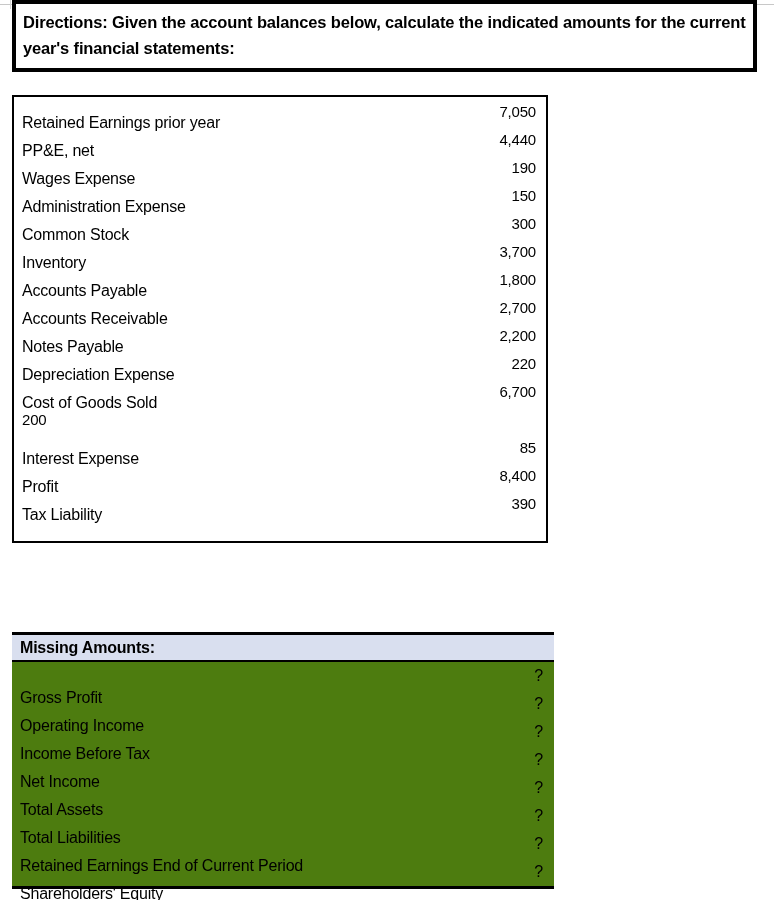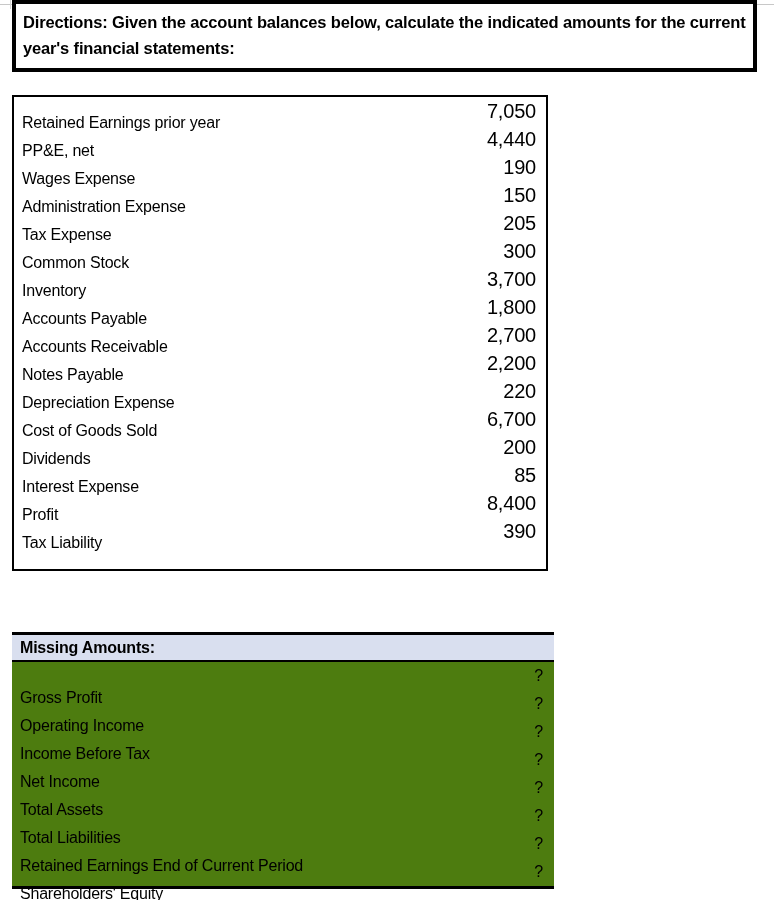--- a/index.html
+++ b/index.html
@@ -73,21 +73,21 @@
   }
   .acct-label {
     flex: 1 1 auto;
     font-size: 16px;
     letter-spacing: -0.2px;
     white-space: nowrap;
     margin-top: 24px;
   }
   .acct-value {
     flex: 0 0 auto;
-    font-size: 20px;
+    font-size: 15px;
     text-align: right;
     letter-spacing: -0.2px;
     white-space: nowrap;
   }
   .acct-spacer { height: 24px; }
 
   
   #missing-table {
     position: absolute;
     left: 12px;
@@ -160,24 +160,20 @@
     </div>
     <div class="acct-row">
       <span class="acct-label">Wages Expense</span>
       <span class="acct-value">190</span>
     </div>
     <div class="acct-row">
       <span class="acct-label">Administration Expense</span>
       <span class="acct-value">150</span>
     </div>
     <div class="acct-row">
-      <span class="acct-label">Tax Expense</span>
-      <span class="acct-value">205</span>
-    </div>
-    <div class="acct-row">
       <span class="acct-label">Common Stock</span>
       <span class="acct-value">300</span>
     </div>
     <div class="acct-row">
       <span class="acct-label">Inventory</span>
       <span class="acct-value">3,700</span>
     </div>
     <div class="acct-row">
       <span class="acct-label">Accounts Payable</span>
       <span class="acct-value">1,800</span>
@@ -192,21 +188,20 @@
     </div>
     <div class="acct-row">
       <span class="acct-label">Depreciation Expense</span>
       <span class="acct-value">220</span>
     </div>
     <div class="acct-row">
       <span class="acct-label">Cost of Goods Sold</span>
       <span class="acct-value">6,700</span>
     </div>
     <div class="acct-row">
-      <span class="acct-label">Dividends</span>
       <span class="acct-value">200</span>
     </div>
     <div class="acct-row">
       <span class="acct-label">Interest Expense</span>
       <span class="acct-value">85</span>
     </div>
     <div class="acct-row">
       <span class="acct-label">Profit</span>
       <span class="acct-value">8,400</span>
     </div>

